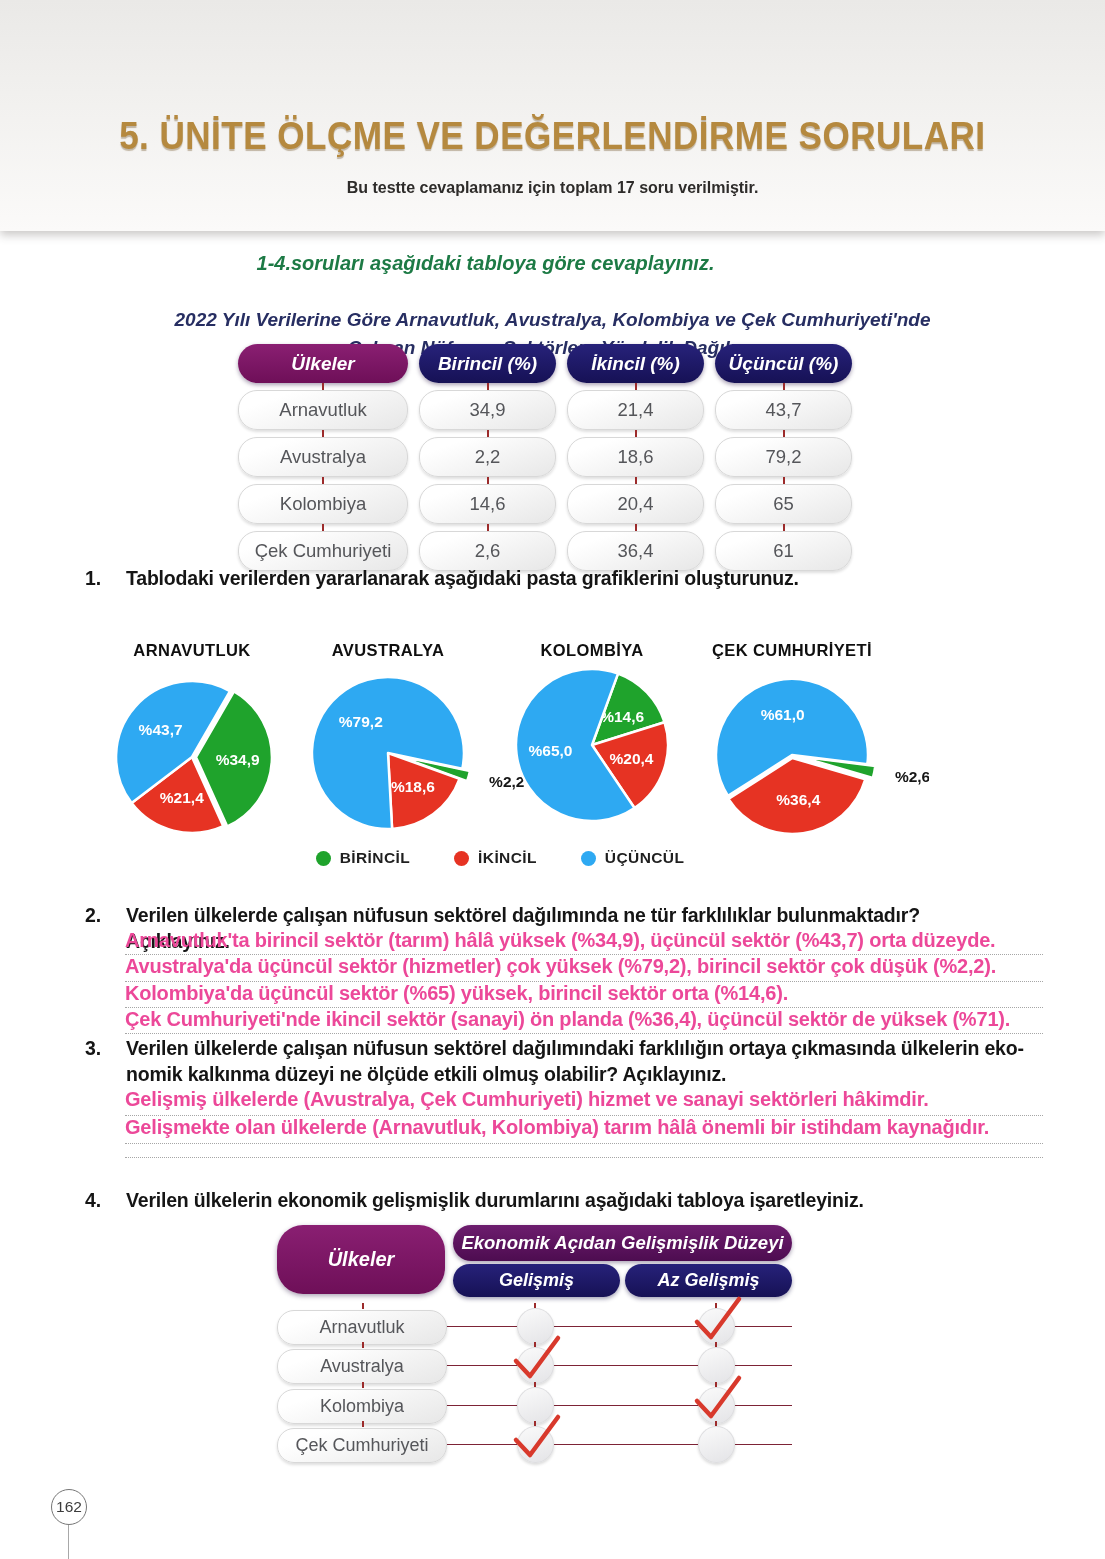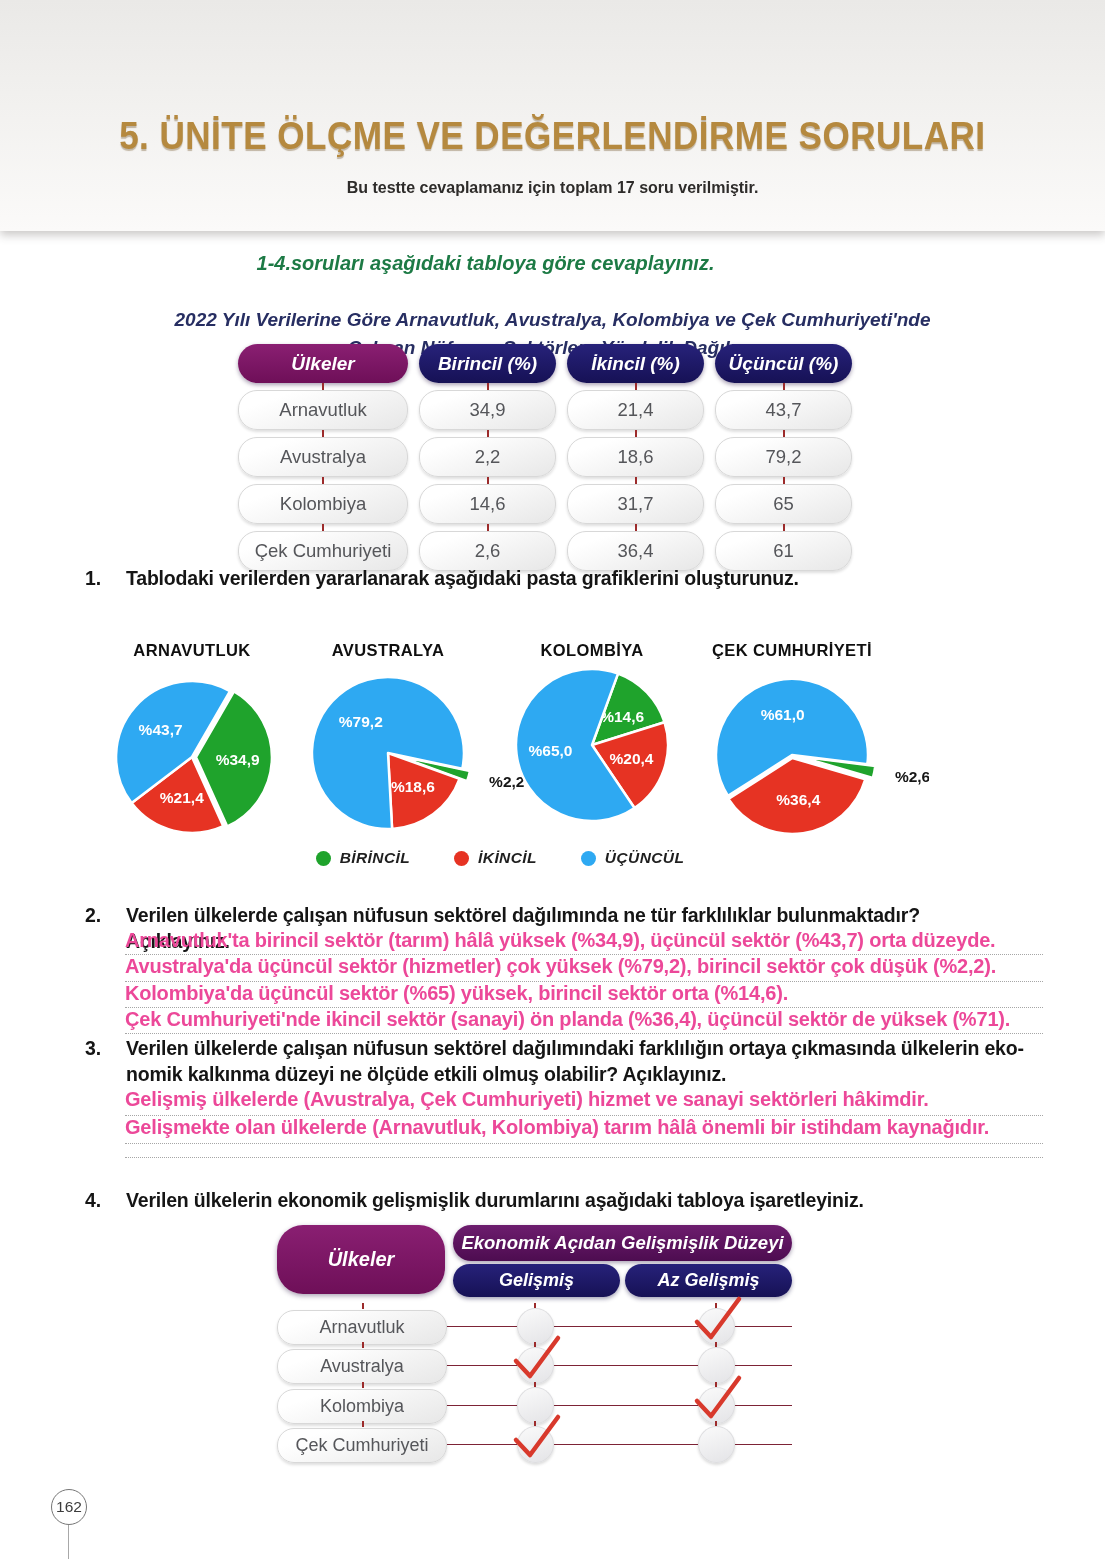--- a/index.html
+++ b/index.html
@@ -52,21 +52,21 @@
   .ans{height:26.3px;box-sizing:border-box;white-space:nowrap;
     font-size:20px;font-weight:700;color:#ec4899;letter-spacing:-.2px;
     border-bottom:1px dotted #a6a6a6;}
   .ans.tall{height:28px;}
   .ans.empty{height:14px;}
   
   .pie-title{position:absolute;top:641px;width:230px;text-align:center;
     font-size:16.5px;font-weight:700;color:#0f0f0f;letter-spacing:.4px;}
   .pie{position:absolute;width:230px;height:186px;}
   .legend{position:absolute;top:849px;left:0;width:1000px;display:flex;
-    justify-content:center;gap:44px;font-style:italic;}
+    justify-content:center;gap:44px;}
   .leg-item{display:flex;align-items:center;gap:9px;
     font-size:15.5px;font-weight:700;color:#1f1f1f;letter-spacing:.4px;}
   .leg-dot{width:15px;height:15px;border-radius:50%;}
   
   .t2-ulkeler{position:absolute;left:277px;top:1225px;width:168px;height:69px;border-radius:26px;
     background:linear-gradient(180deg,#8a1f72,#6e0f58);display:flex;align-items:center;justify-content:center;
     color:#fff;font-style:italic;font-weight:700;font-size:20px;box-shadow:0 2px 5px rgba(45,25,70,.4);}
   .t2-group{position:absolute;left:453px;top:1225px;width:339px;height:36px;border-radius:18px;
     background:linear-gradient(180deg,#6d1d6e,#4d0c50);display:flex;align-items:center;justify-content:center;
     color:#fff;font-style:italic;font-weight:700;font-size:18.5px;box-shadow:0 2px 4px rgba(45,25,70,.4);}
@@ -123,21 +123,21 @@
       </div>
       <div class="t1-row">
         <div class="pill">Avustralya</div>
         <div class="pill">2,2</div>
         <div class="pill">18,6</div>
         <div class="pill">79,2</div>
       </div>
       <div class="t1-row">
         <div class="pill">Kolombiya</div>
         <div class="pill">14,6</div>
-        <div class="pill">31,7</div>
+        <div class="pill">20,4</div>
         <div class="pill">65</div>
       </div>
       <div class="t1-row">
         <div class="pill">Çek Cumhuriyeti</div>
         <div class="pill">2,6</div>
         <div class="pill">36,4</div>
         <div class="pill">61</div>
       </div>
     </div>
 </div>

